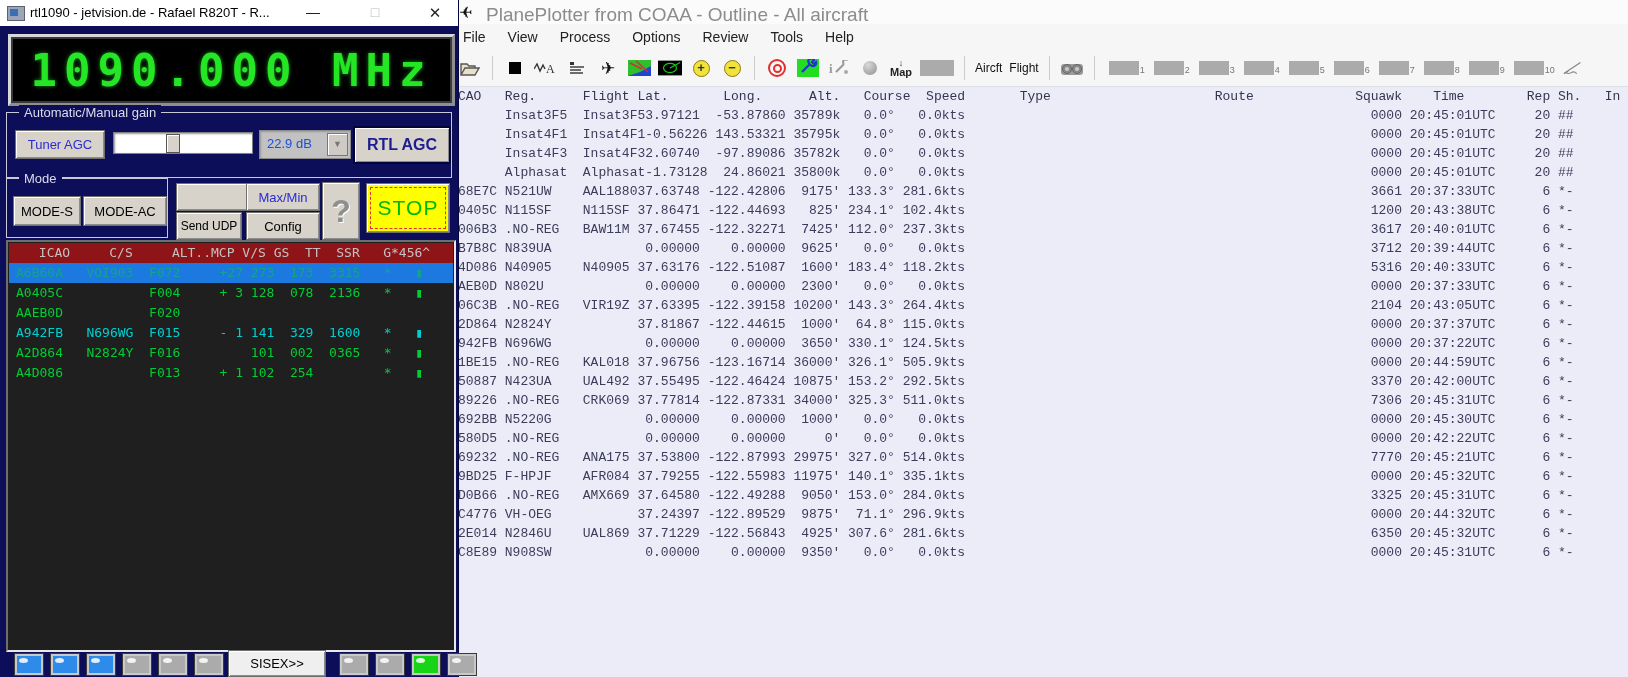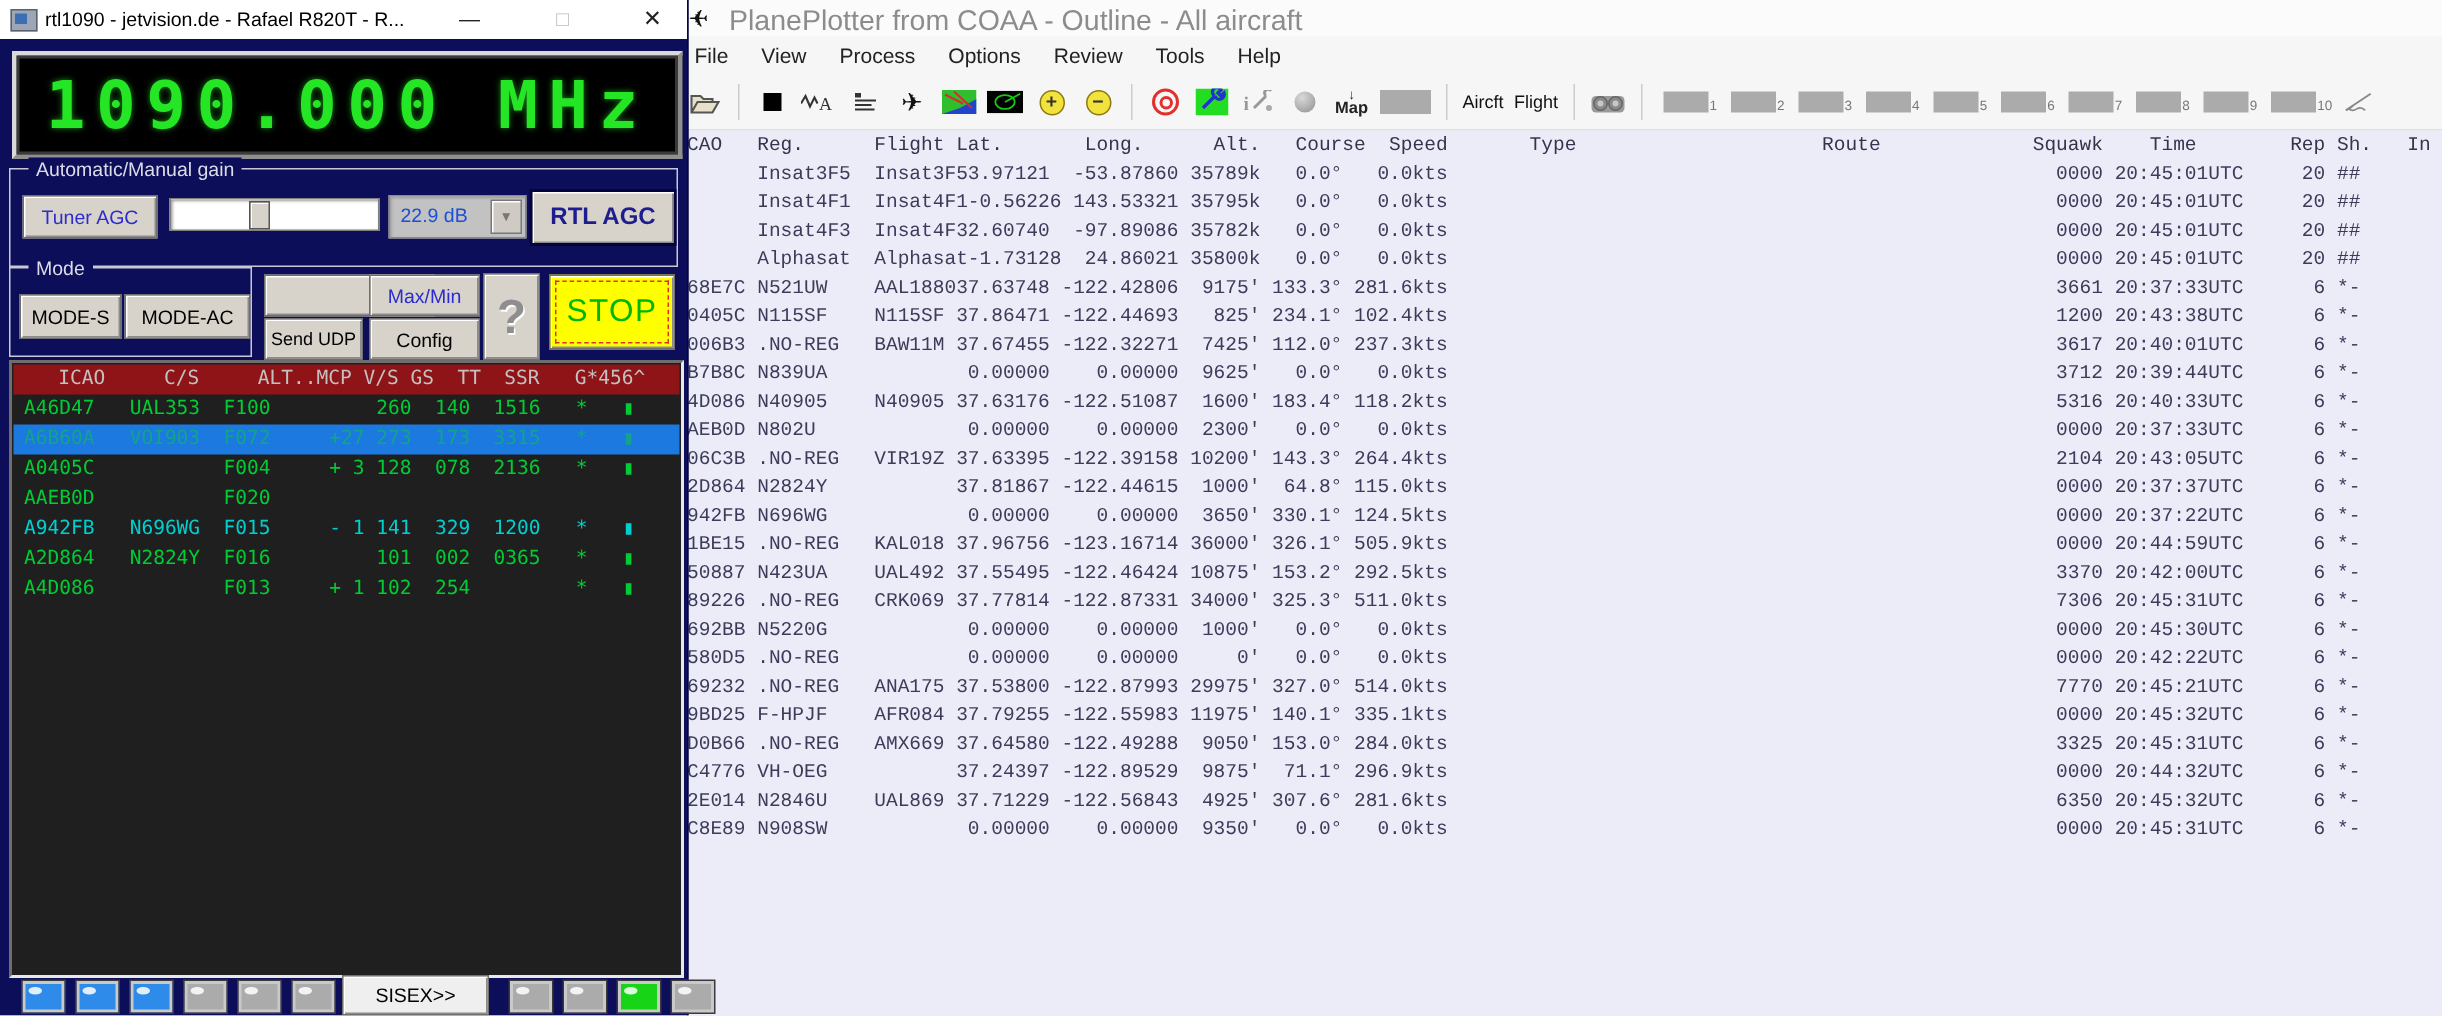--- a/index.html
+++ b/index.html
@@ -309,25 +309,24 @@
   <div id="btn-list" class="abs b3">List</div>
   <div id="btn-maxmin" class="abs b3">Max/Min</div>
   <div id="btn-sendudp" class="abs b3">Send UDP</div>
   <div id="btn-config" class="abs b3">Config</div>
   <div id="btn-help" class="abs b3">?</div>
   <div id="btn-stop" class="abs">STOP</div>
 
   <div id="rtl-table" class="abs">
     <div id="rtl-head">ICAO     C/S     ALT..MCP V/S GS  TT  SSR   G*456^</div>
     <div id="rtl-rows">
-        <div class="rtl-line rg">A46D47   UAL353  F100         260  140  1516   *   ▮</div>
         <div class="rtl-line rsel">A6B60A   VOI903  F072     +27 273  173  3315   *   ▮</div>
         <div class="rtl-line rg">A0405C           F004     + 3 128  078  2136   *   ▮</div>
         <div class="rtl-line rg">AAEB0D           F020</div>
-        <div class="rtl-line rc">A942FB   N696WG  F015     - 1 141  329  1200   *   ▮</div>
+        <div class="rtl-line rc">A942FB   N696WG  F015     - 1 141  329  1600   *   ▮</div>
         <div class="rtl-line rg">A2D864   N2824Y  F016         101  002  0365   *   ▮</div>
         <div class="rtl-line rg">A4D086           F013     + 1 102  254         *   ▮</div>
       </div>
   </div>
 
   <div id="leds-left" class="abs">
       <span class="led led-blue">
         <span class="shine"></span>
       </span>
       <span class="led led-blue">

